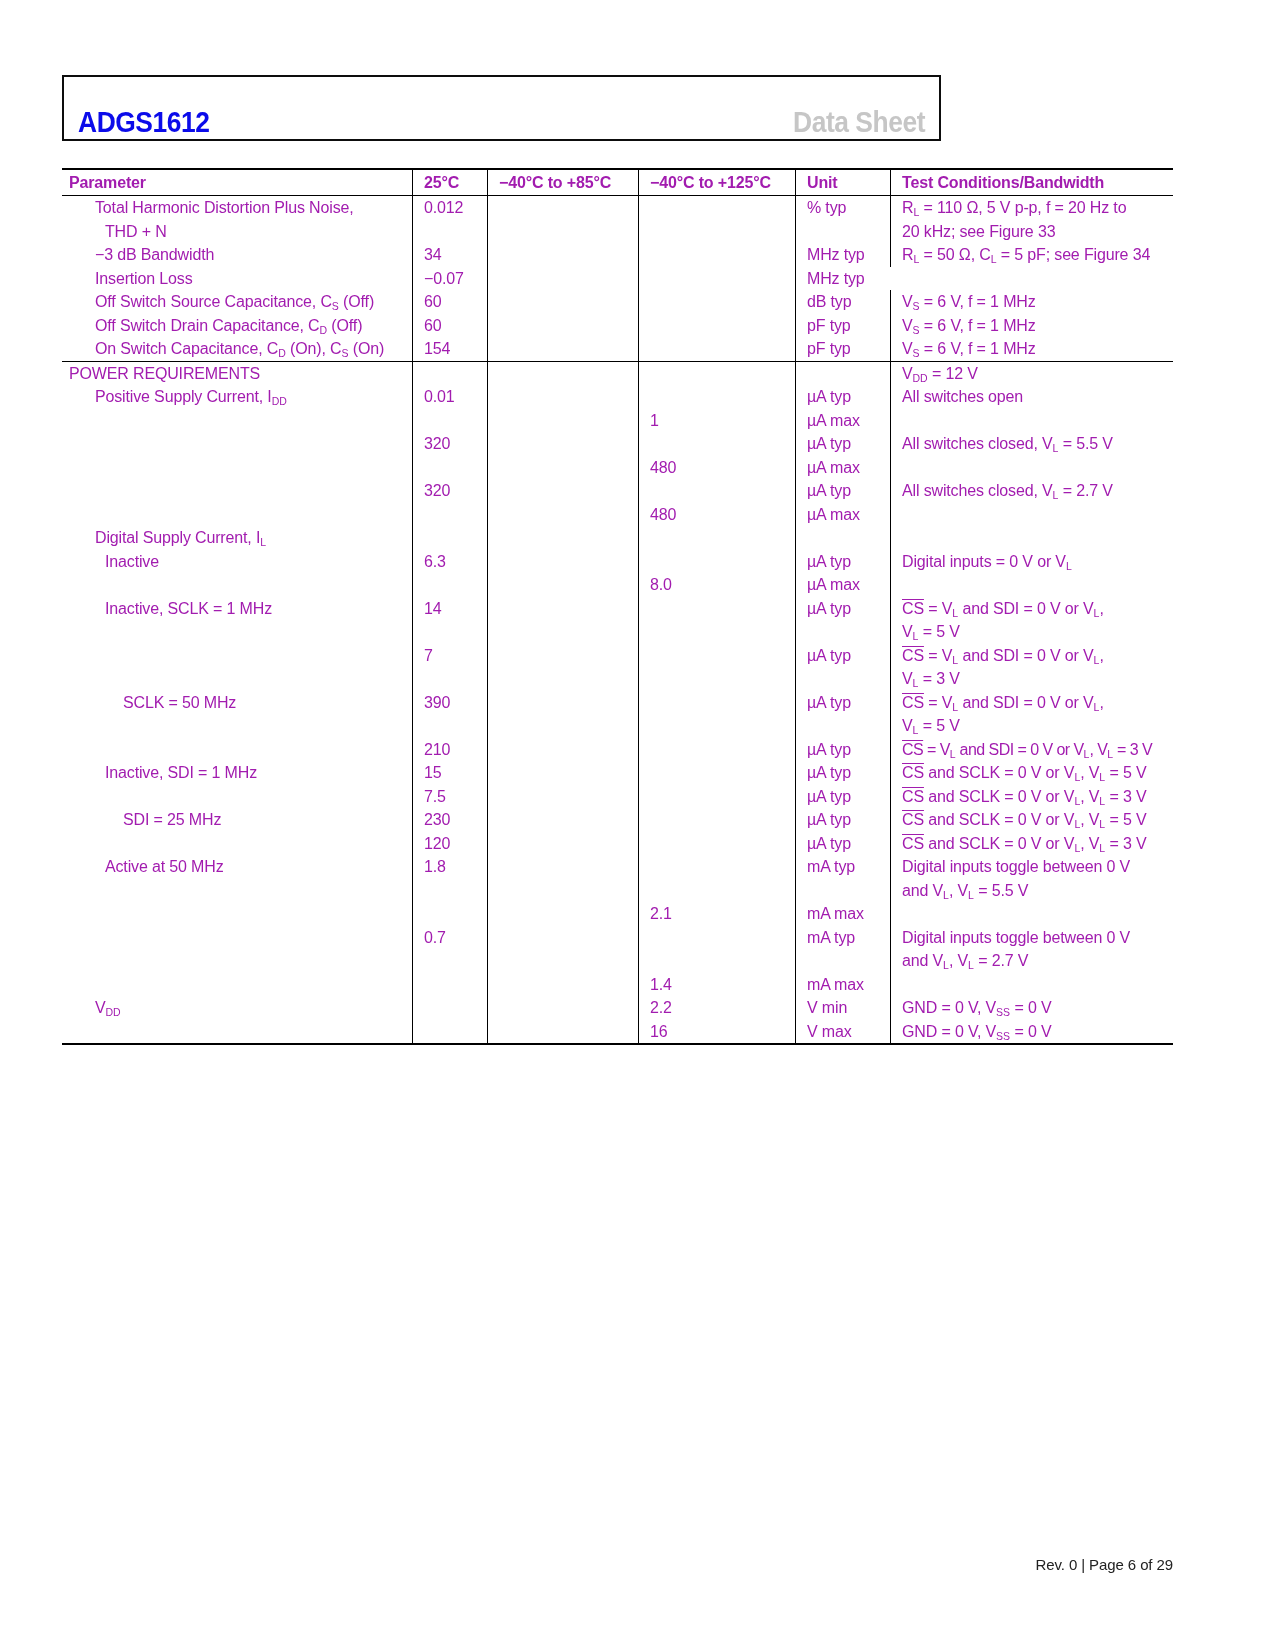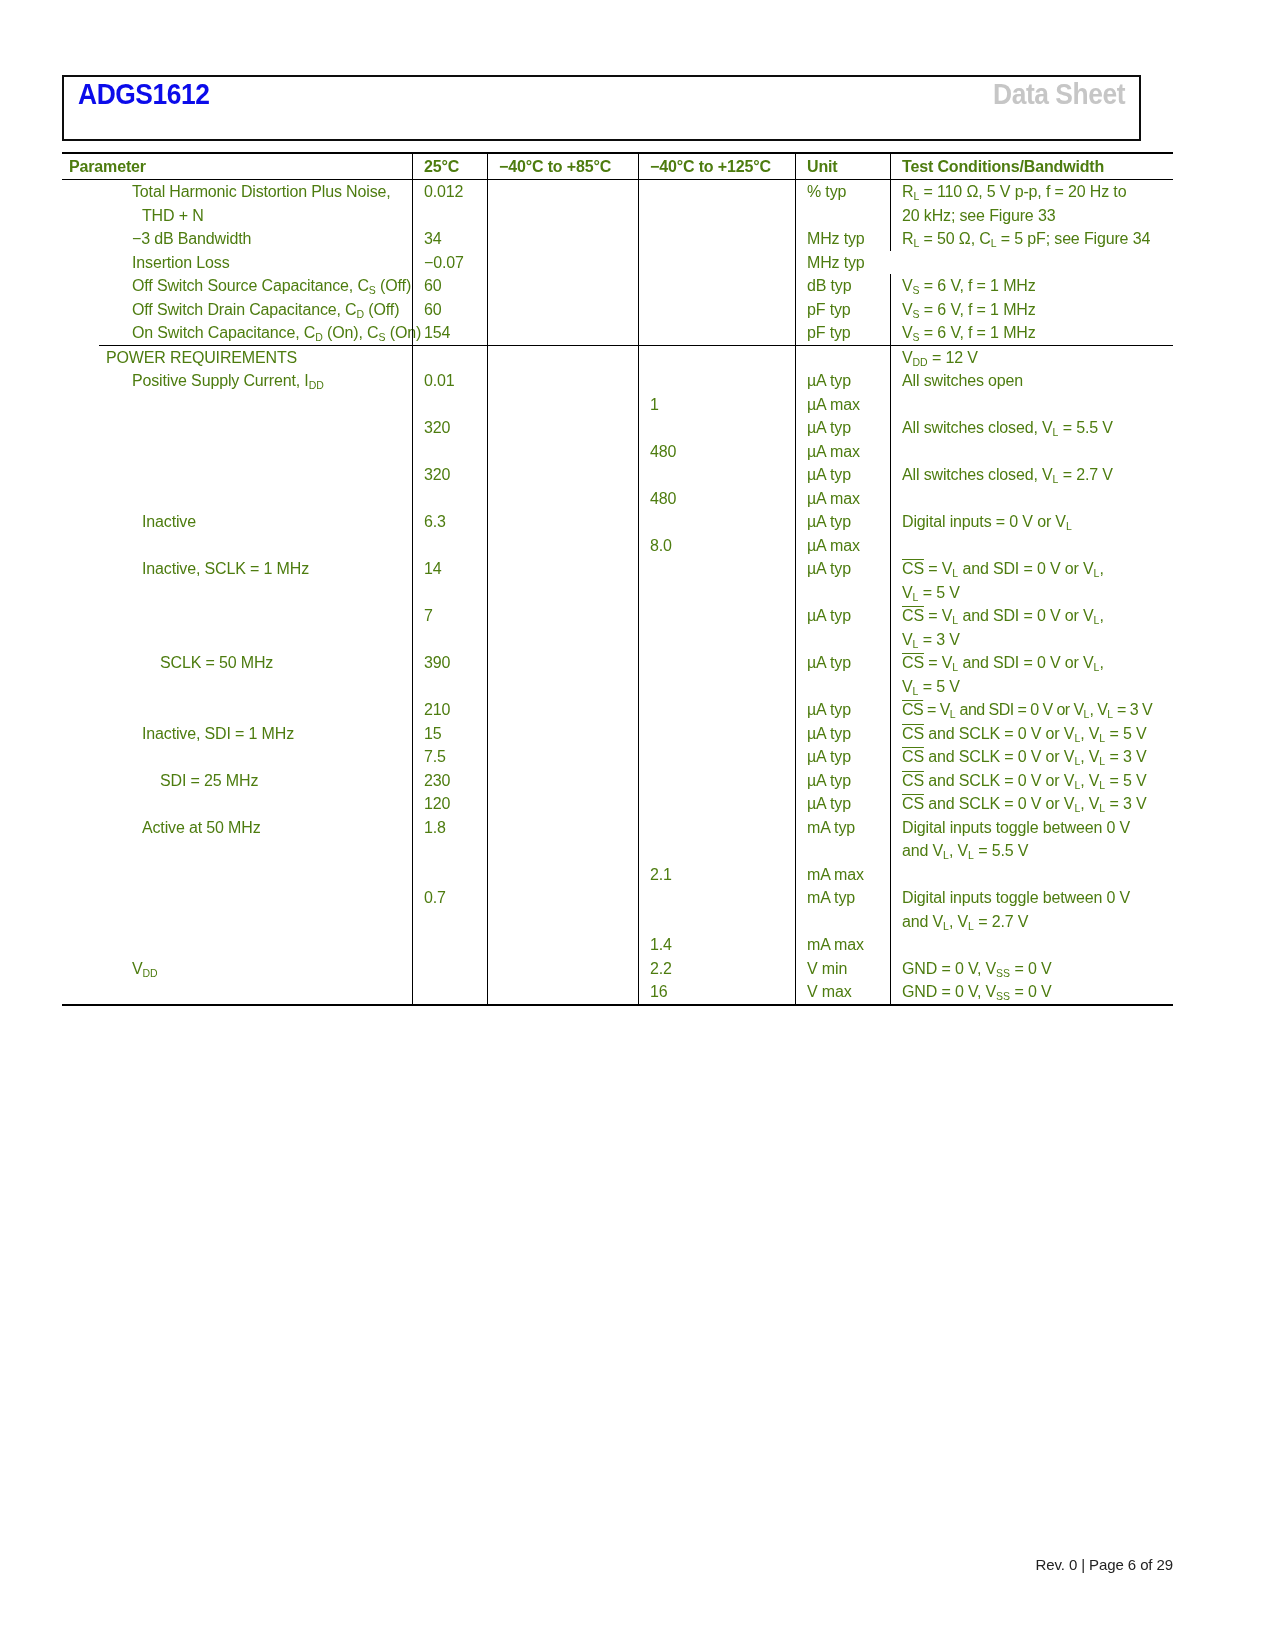--- a/index.html
+++ b/index.html
@@ -1,38 +1,38 @@
 <!DOCTYPE html>
 <html><head>
 <meta charset="utf-8">
 <style>
   html,body{margin:0;padding:0;background:#ffffff;}
   .page{position:relative;width:1275px;height:1650px;background:#fff;
         font-family:"Liberation Sans",sans-serif;color:#000;overflow:hidden;}
 
   
-  .hdrbox{position:absolute;left:62px;top:75px;width:1079px;height:66px;
+  .hdrbox{position:absolute;left:62px;top:75px;width:879px;height:66px;
           border:2.5px solid #0d0d0d;box-sizing:border-box;
-          display:flex;align-items:flex-start;justify-content:space-between;padding:0 14px;}
+          display:flex;align-items:flex-end;justify-content:space-between;padding:0 14px;}
   .pn{font-size:30px;font-weight:700;letter-spacing:-0.5px;color:#0b0bea;
       transform:scaleX(0.88);transform-origin:left center;white-space:nowrap;}
   .ds{font-size:30px;font-weight:700;letter-spacing:-0.5px;color:#c6c6c6;
       transform:scaleX(0.88);transform-origin:right center;white-space:nowrap;}
 
   
-  .tbl{position:absolute;left:62px;top:152px;width:1111px;font-size:16px;
-       letter-spacing:-0.15px;color:#4d7c0f;}
+  .tbl{position:absolute;left:62px;top:168px;width:1111px;font-size:16px;
+       letter-spacing:-0.15px;color:#a21caf;}
   .thead,.row{display:grid;grid-template-columns:350px 75px 151px 157px 95px 283px;}
   .thead{border-top:2.5px solid #000;border-bottom:1.8px solid #000;font-weight:700;}
   .thead .c{line-height:25px;height:25px;overflow:hidden;}
   .tbody{border-bottom:2.5px solid #000;}
   .row{min-height:23.5px;}
   .row.sec > .c{border-top:1.3px solid #000;}
   .c{box-sizing:border-box;padding-left:11px;}
-  .c.p{padding-left:0;margin-left:37px;}
+  .c.p{padding-left:0;}
   .c.ph{padding-left:7px;}
   .c + .c{border-left:1.3px solid #000;}
   .ln{line-height:23.5px;white-space:nowrap;}
   .i0{padding-left:7px;}
   .i1{padding-left:33px;}
   .i2{padding-left:43px;}
   .i3{padding-left:61px;}
   .fit .ln{letter-spacing:-0.55px;}
   sub{font-size:10.5px;vertical-align:-3px;line-height:0;letter-spacing:0;}
   .ov{text-decoration:overline;}
@@ -243,20 +243,30 @@
           <div class="c v">
             <div class="ln">480</div>
           </div>
           <div class="c v">
             <div class="ln">µA max</div>
           </div>
           <div class="c t"></div>
         </div>
         <div class="row">
           <div class="c p">
+            <div class="ln i1">Digital Supply Current, I<sub>L</sub></div>
+          </div>
+          <div class="c v"></div>
+          <div class="c v"></div>
+          <div class="c v"></div>
+          <div class="c v"></div>
+          <div class="c t"></div>
+        </div>
+        <div class="row">
+          <div class="c p">
             <div class="ln i2">Inactive</div>
           </div>
           <div class="c v">
             <div class="ln">6.3</div>
           </div>
           <div class="c v"></div>
           <div class="c v"></div>
           <div class="c v">
             <div class="ln">µA typ</div>
           </div>

